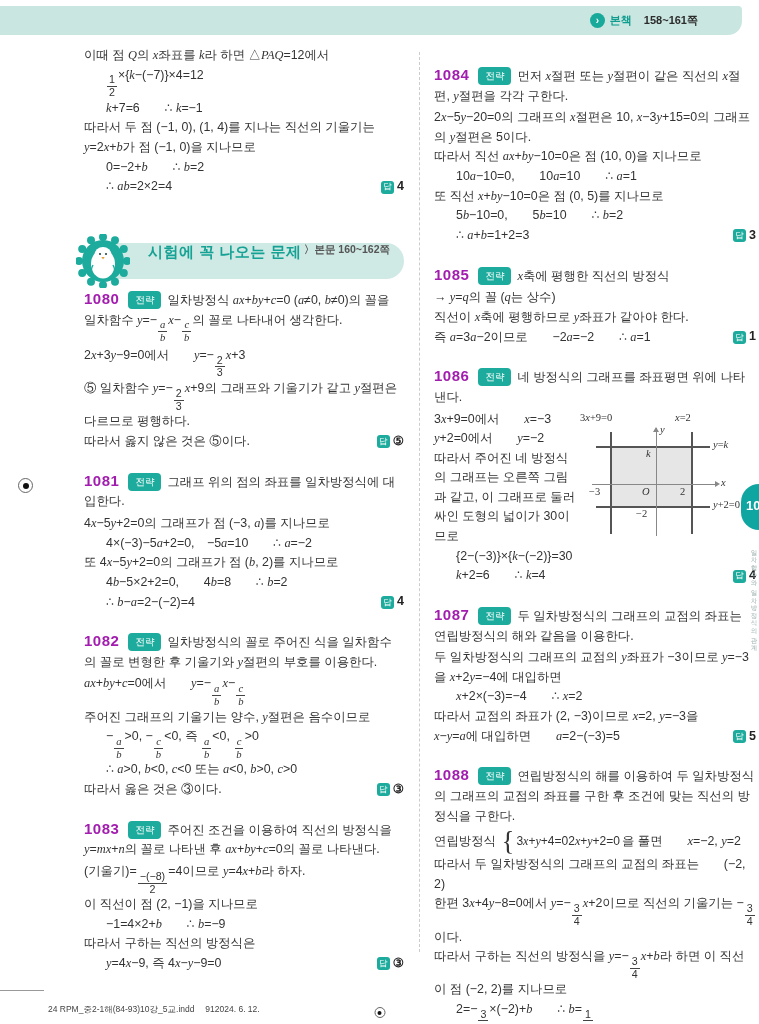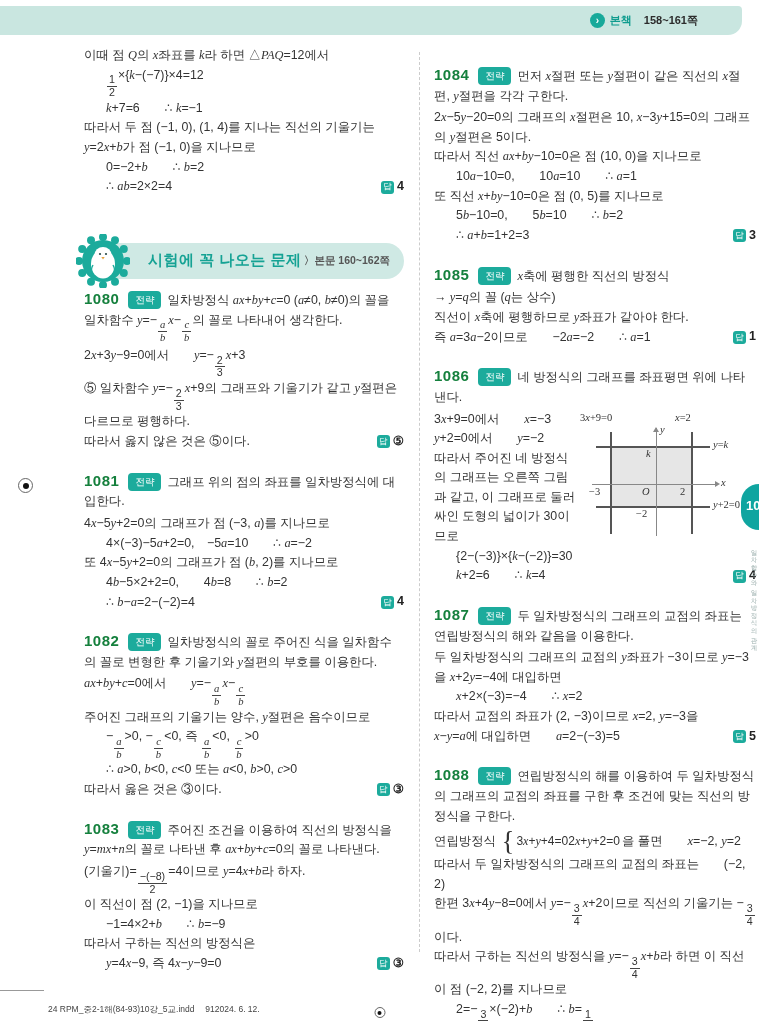--- a/index.html
+++ b/index.html
@@ -25,37 +25,37 @@
   .line.ind{padding-left:22px}
   .ansline{display:flex;align-items:flex-end}
   .ans{margin-left:auto;display:inline-flex;align-items:center;gap:3px;white-space:nowrap;padding-left:8px}
   .abadge{width:13px;height:13px;background:#1cab9c;color:#fff;font-size:8.5px;border-radius:3px;
           display:inline-flex;align-items:center;justify-content:center;flex:0 0 auto}
   .aval{font-size:12.5px;color:#222;font-weight:bold}
 
   .prob{margin-top:17px}
   #left-problems .prob:first-child{margin-top:0}
   .phead{font-size:12.4px;line-height:1.58;white-space:pre-wrap;margin-bottom:2px}
-  .pnum{color:#15803d;font-weight:bold;font-size:15px;margin-right:9px;letter-spacing:.5px}
+  .pnum{color:#a21caf;font-weight:bold;font-size:15px;margin-right:9px;letter-spacing:.5px}
   .pill{display:inline-block;background:#1cab9c;color:#fff;font-size:9.5px;padding:1px 7px 2px;
         border-radius:4px;margin-right:6px;vertical-align:1px}
 
   i{font-family:"Liberation Serif","DejaVu Serif",serif;font-style:italic}
   .fr{display:inline-flex;flex-direction:column;align-items:center;vertical-align:-0.45em;
       line-height:1.1;font-size:.86em;margin:0 1px;text-align:center}
   .fr .nu{border-bottom:1px solid #444;padding:0 2px}
   .fr .de{padding:0 2px}
   .sys{display:inline-flex;align-items:center;vertical-align:middle;margin:0 2px}
   .sys .br{font-size:27px;font-weight:300;font-family:"Liberation Serif",serif;margin-right:2px;line-height:1}
   .sys .sc{display:inline-flex;flex-direction:row;line-height:1.3;font-size:.97em}
 
   
   .sechead{margin:42px 0 4px;position:relative;height:44px}
   .sec-pill{position:absolute;left:16px;top:4px;right:0;height:36px;background:#cfe9e4;border-radius:19px;
-            display:flex;align-items:center;padding:0 14px 0 48px;box-sizing:border-box}
+            display:flex;align-items:flex-start;padding:0 14px 0 48px;box-sizing:border-box}
   .sec-badge{position:absolute;left:-8px;top:-5px;z-index:2}
   .sec-title{color:#15a294;font-weight:bold;font-size:15px;flex:1;letter-spacing:.5px}
   .sec-ref{color:#555;font-size:10.5px;font-weight:bold}
 
   
   .figrow{display:flex;gap:2px;align-items:flex-start}
   .wrapcol{flex:1;min-width:0}
   .fig{position:relative;width:176px;height:118px;flex:0 0 auto;font-size:10.5px;color:#333;
        font-family:"Liberation Serif","DejaVu Serif",serif;margin-top:10px}
   .fig .shade{position:absolute;left:30px;top:26px;width:82px;height:60px;background:#e6e6e6}

